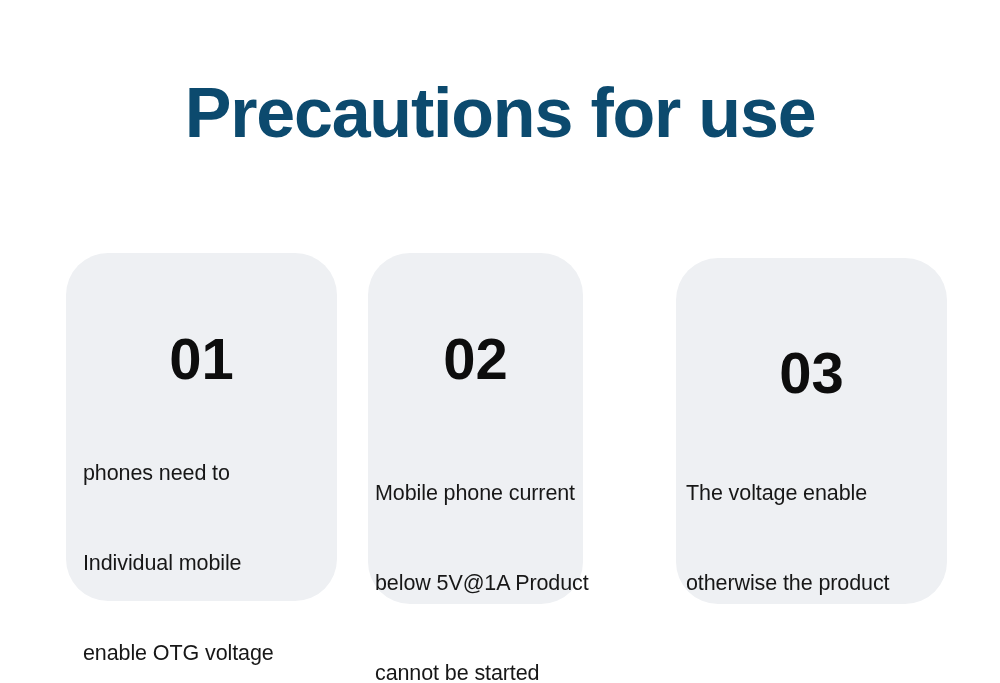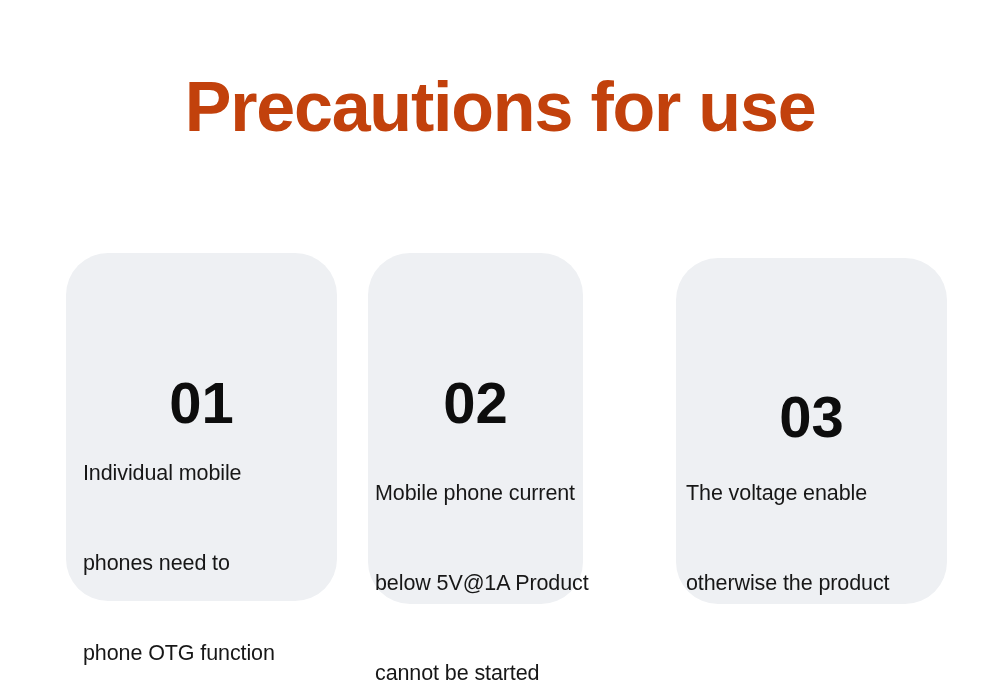--- a/index.html
+++ b/index.html
@@ -19,27 +19,27 @@
     position: relative;
     width: 1000px;
     height: 683px;
     background: #ffffff;
   }
 
   
   .page-title {
     position: absolute;
     left: 0;
-    top: 72px;
+    top: 78px;
     width: 1000px;
     text-align: center;
     font-size: 70px;
     font-weight: 700;
     letter-spacing: -1.2px;
-    color: #c2410c;
+    color: #0c4a6e;
     line-height: 1.0;
     white-space: nowrap;
   }
 
   
   .cards {
     position: absolute;
     left: 0;
     top: 0;
     width: 1000px;
@@ -60,21 +60,20 @@
   .card-number {
     position: absolute;
     left: 0;
     width: 100%;
     text-align: center;
     font-size: 58px;
     font-weight: 800;
     letter-spacing: 0px;
     color: #0d0d0d;
     line-height: 1.0;
-    margin-top: 44px;
   }
   .card-1 .card-number { top: 77px; }
   .card-2 .card-number { top: 77px; }
   .card-3 .card-number { top: 86px; }
 
   
   .card-body {
     position: absolute;
     font-size: 21.5px;
     font-weight: 400;
@@ -94,23 +93,23 @@
 
 <div id="page">
 
   <div class="page-title">Precautions for use</div>
 
   <div class="cards">
 
     <div class="card card-1">
       <div class="card-number">01</div>
       <div class="card-body">
+        <span class="line">phones need to</span>
         <span class="line">Individual mobile</span>
-        <span class="line">phones need to</span>
-        <span class="line">phone OTG function</span>
+        <span class="line">enable OTG voltage</span>
         
         
         
       </div>
     </div>
 
     <div class="card card-2">
       <div class="card-number">02</div>
       <div class="card-body">
         <span class="line">Mobile phone current</span>

